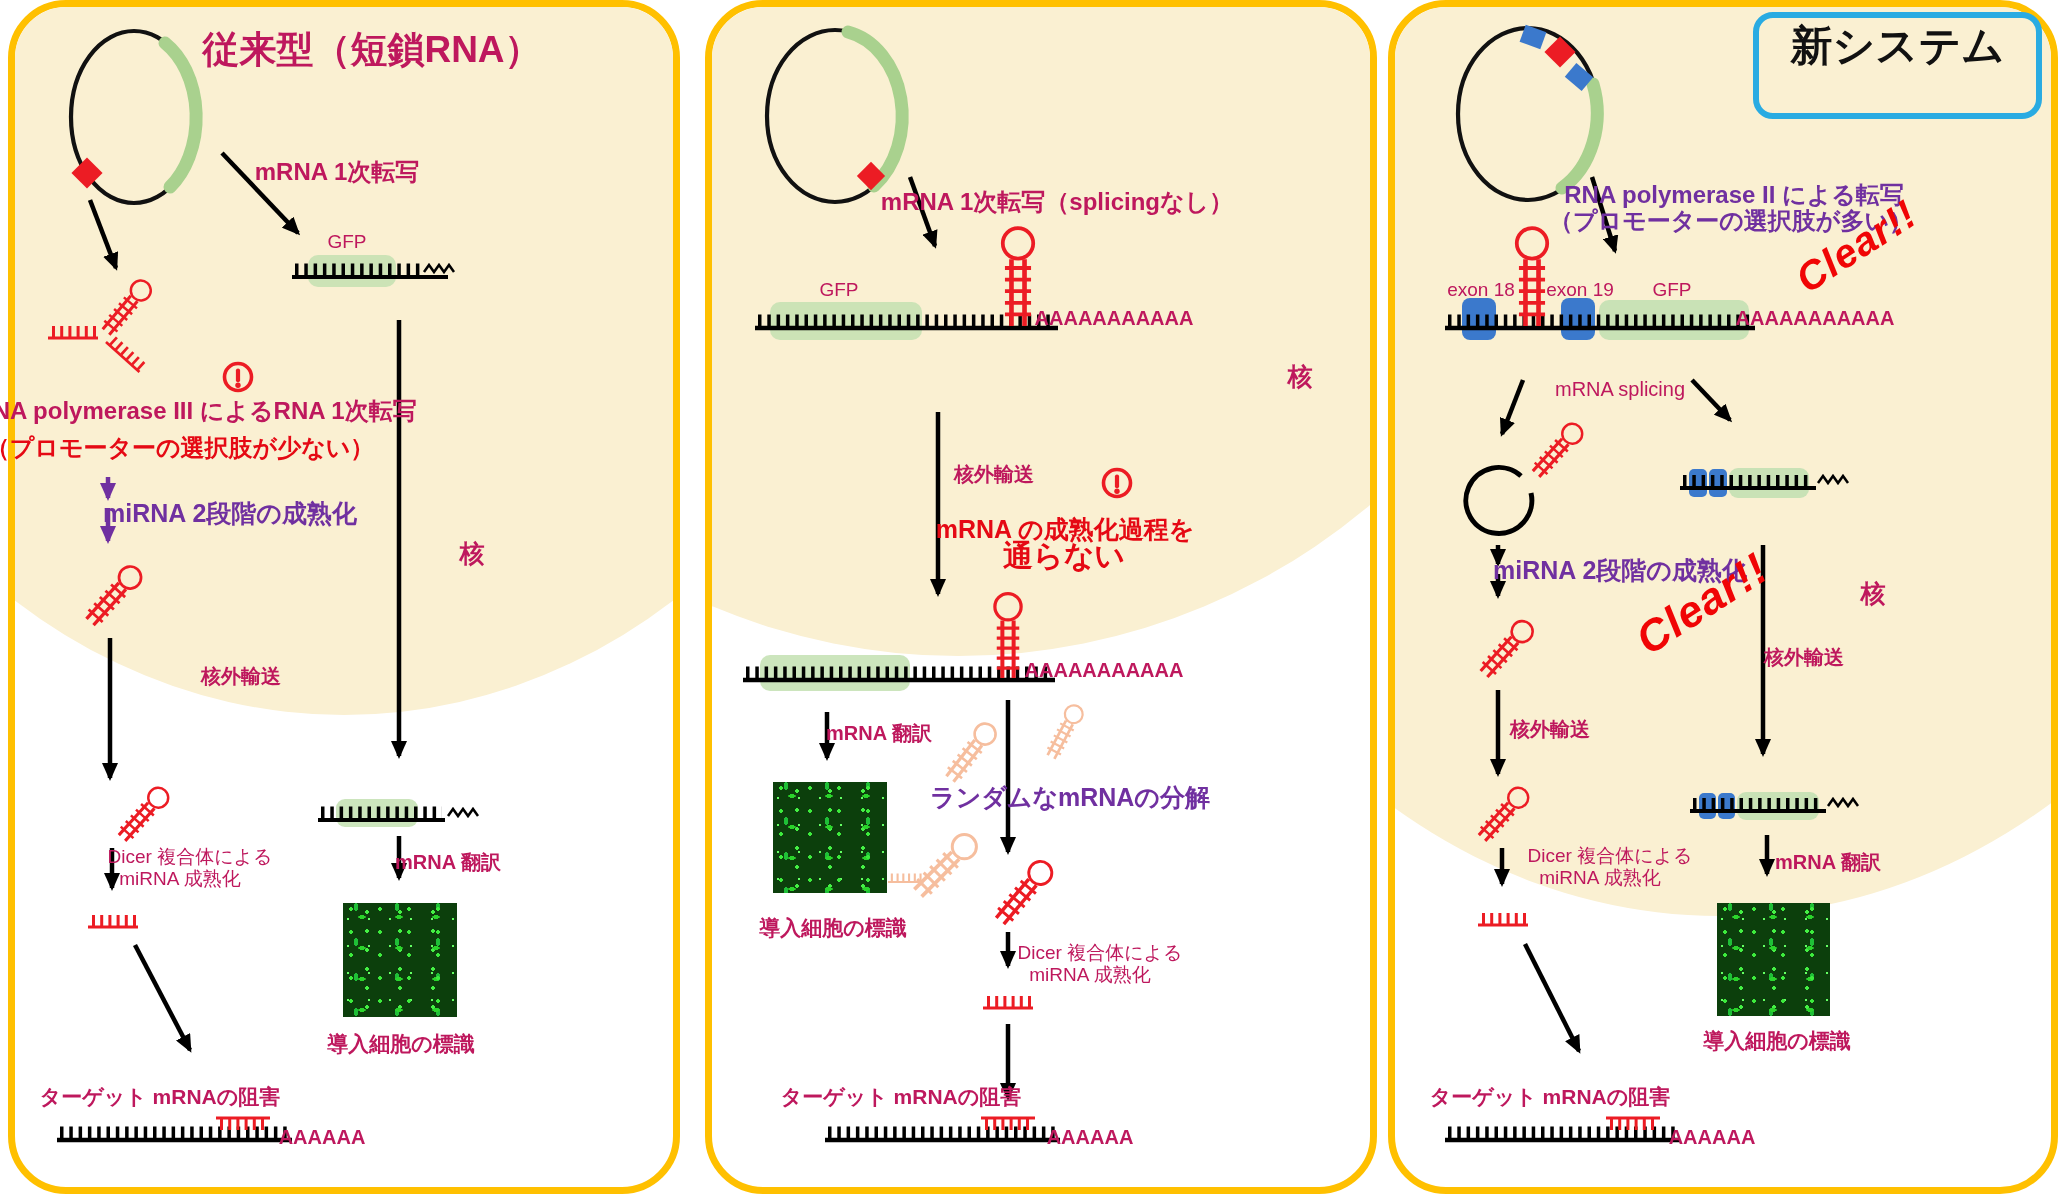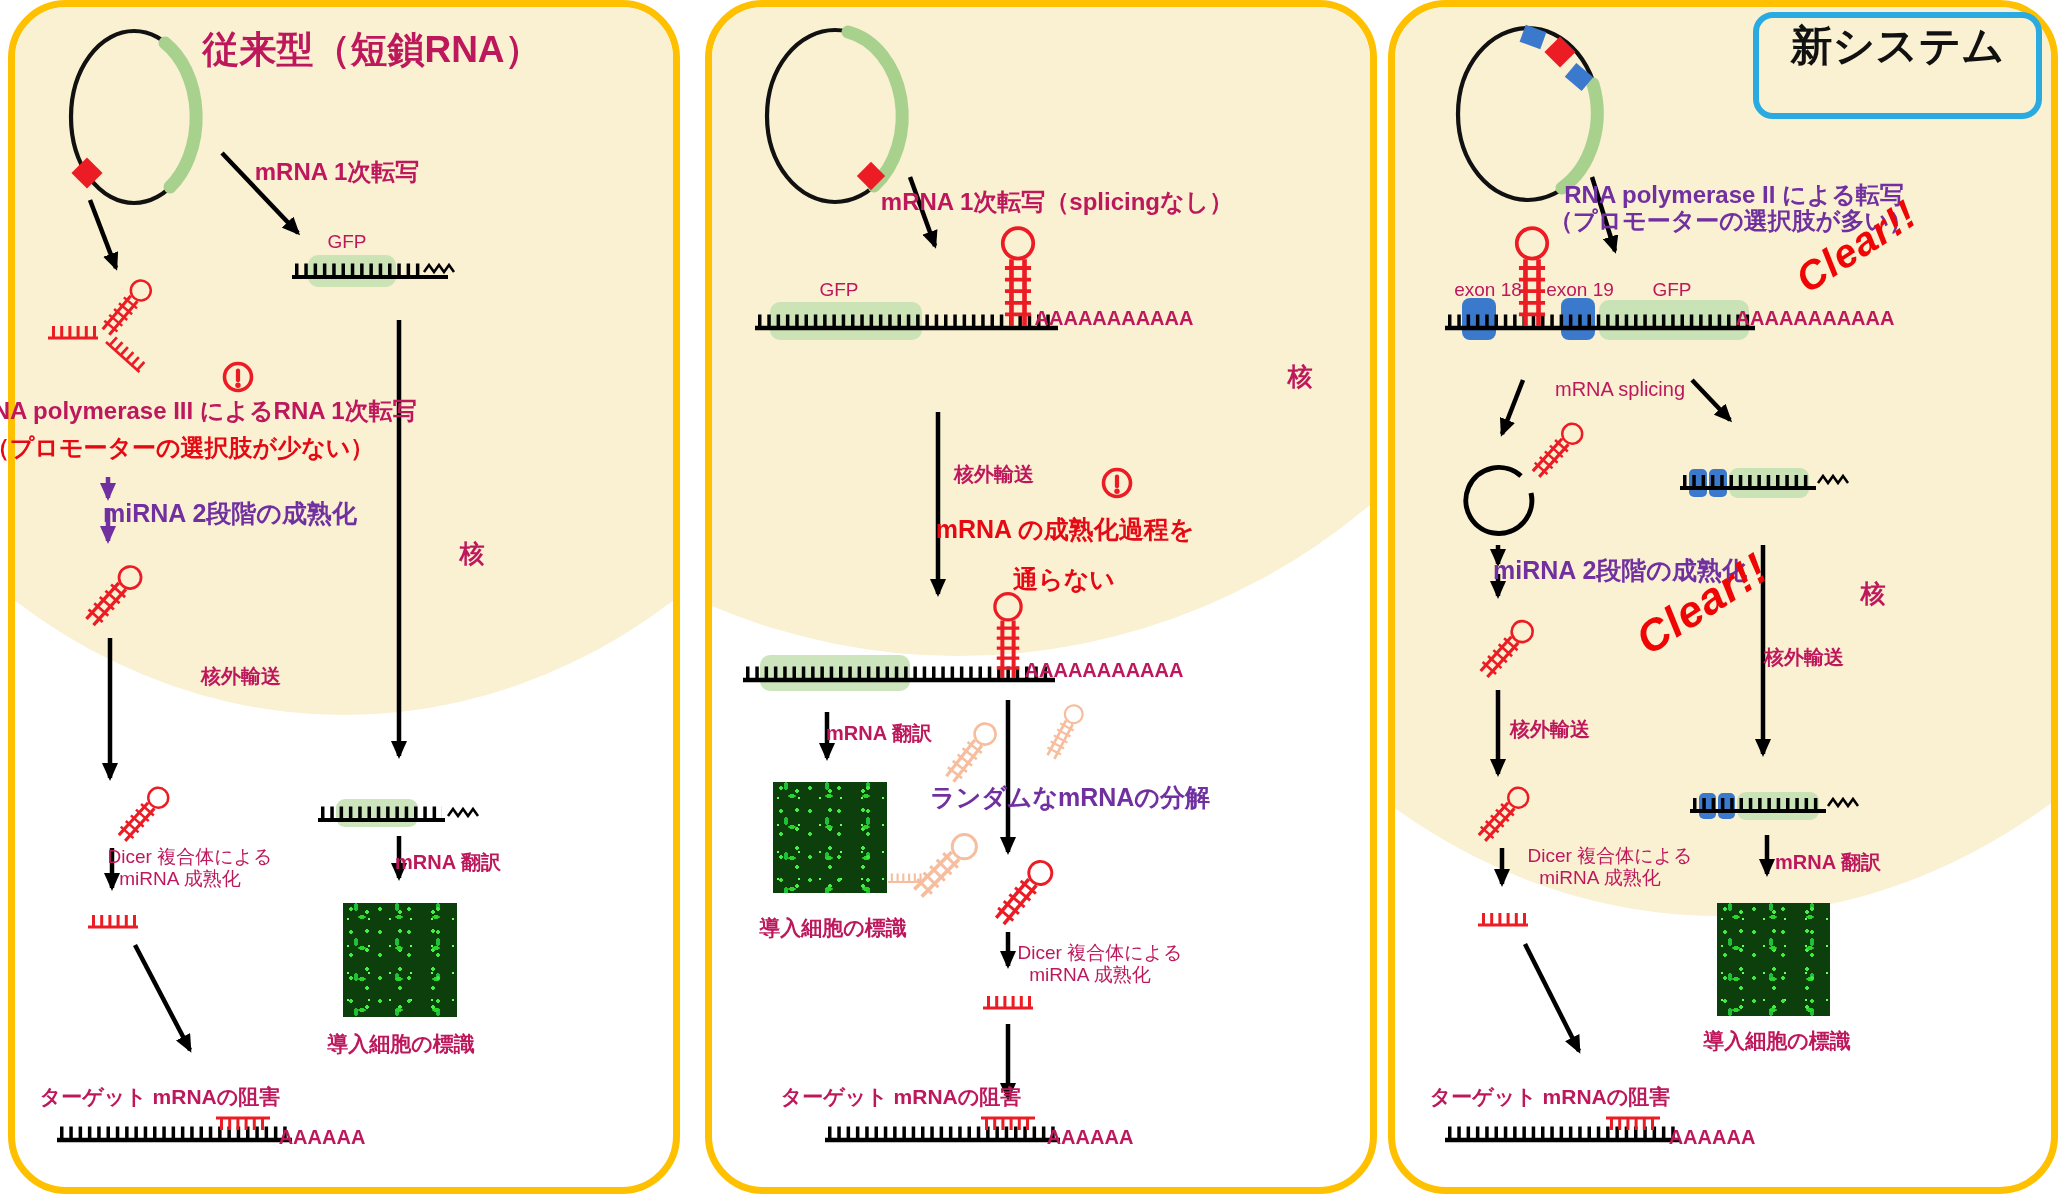--- a/index.html
+++ b/index.html
@@ -229,34 +229,34 @@
   <div class="lbl sb" style="left:401px;top:1044px;font-size:21px;">導入細胞の標識</div>
   <div class="lbl sb" style="left:160px;top:1097px;font-size:21px;">ターゲット mRNAの阻害</div>
   <div class="lbl sb" style="left:322px;top:1137px;font-size:20px;">AAAAAA</div>
 
   <div class="lbl sb" style="left:1057px;top:202px;font-size:24px;">mRNA 1次転写（splicingなし）</div>
   <div class="lbl" style="left:839px;top:290px;font-size:19px;">GFP</div>
   <div class="lbl sb" style="left:1114px;top:318px;font-size:20px;">AAAAAAAAAAA</div>
   <div class="lbl b" style="left:1300px;top:376px;font-size:25px;">核</div>
   <div class="lbl sb" style="left:994px;top:474px;font-size:20px;">核外輸送</div>
   <div class="lbl b red" style="left:1065px;top:529px;font-size:25px;">mRNA の成熟化過程を</div>
-  <div class="lbl b red" style="left:1064px;top:556px;font-size:25px;margin-top:23px;">通らない</div>
+  <div class="lbl b red" style="left:1064px;top:556px;font-size:30px;">通らない</div>
   <div class="lbl sb" style="left:1104px;top:670px;font-size:20px;">AAAAAAAAAAA</div>
   <div class="lbl sb" style="left:879px;top:733px;font-size:20px;">mRNA 翻訳</div>
   <div class="lbl b pur" style="left:1070px;top:797px;font-size:25px;">ランダムなmRNAの分解</div>
   <div class="lbl sb" style="left:833px;top:928px;font-size:21px;">導入細胞の標識</div>
   <div class="lbl" style="left:1100px;top:953px;font-size:19px;">Dicer 複合体による</div>
   <div class="lbl" style="left:1090px;top:975px;font-size:19px;">miRNA 成熟化</div>
   <div class="lbl sb" style="left:901px;top:1097px;font-size:21px;">ターゲット mRNAの阻害</div>
   <div class="lbl sb" style="left:1090px;top:1137px;font-size:20px;">AAAAAA</div>
 
   <div class="lbl b pur" style="left:1734px;top:195px;font-size:24px;">RNA polymerase II による転写</div>
   <div class="lbl b pur" style="left:1731px;top:221px;font-size:24px;">（プロモーターの選択肢が多い）</div>
   <div class="lbl clear" style="left:1856px;top:246px;font-size:40px;">Clear!!</div>
-  <div class="lbl" style="left:1481px;top:290px;font-size:19px;margin-left:7px;">exon 18</div>
+  <div class="lbl" style="left:1481px;top:290px;font-size:19px;">exon 18</div>
   <div class="lbl" style="left:1580px;top:290px;font-size:19px;">exon 19</div>
   <div class="lbl" style="left:1672px;top:290px;font-size:19px;">GFP</div>
   <div class="lbl sb" style="left:1815px;top:318px;font-size:20px;">AAAAAAAAAAA</div>
   <div class="lbl" style="left:1620px;top:389px;font-size:20px;">mRNA splicing</div>
   <div class="lbl b pur" style="left:1620px;top:570px;font-size:25px;">miRNA 2段階の成熟化</div>
   <div class="lbl clear" style="left:1702px;top:604px;font-size:44px;">Clear!!</div>
   <div class="lbl b" style="left:1873px;top:593px;font-size:25px;">核</div>
   <div class="lbl sb" style="left:1550px;top:729px;font-size:20px;">核外輸送</div>
   <div class="lbl sb" style="left:1804px;top:657px;font-size:20px;">核外輸送</div>
   <div class="lbl" style="left:1610px;top:856px;font-size:19px;">Dicer 複合体による</div>

